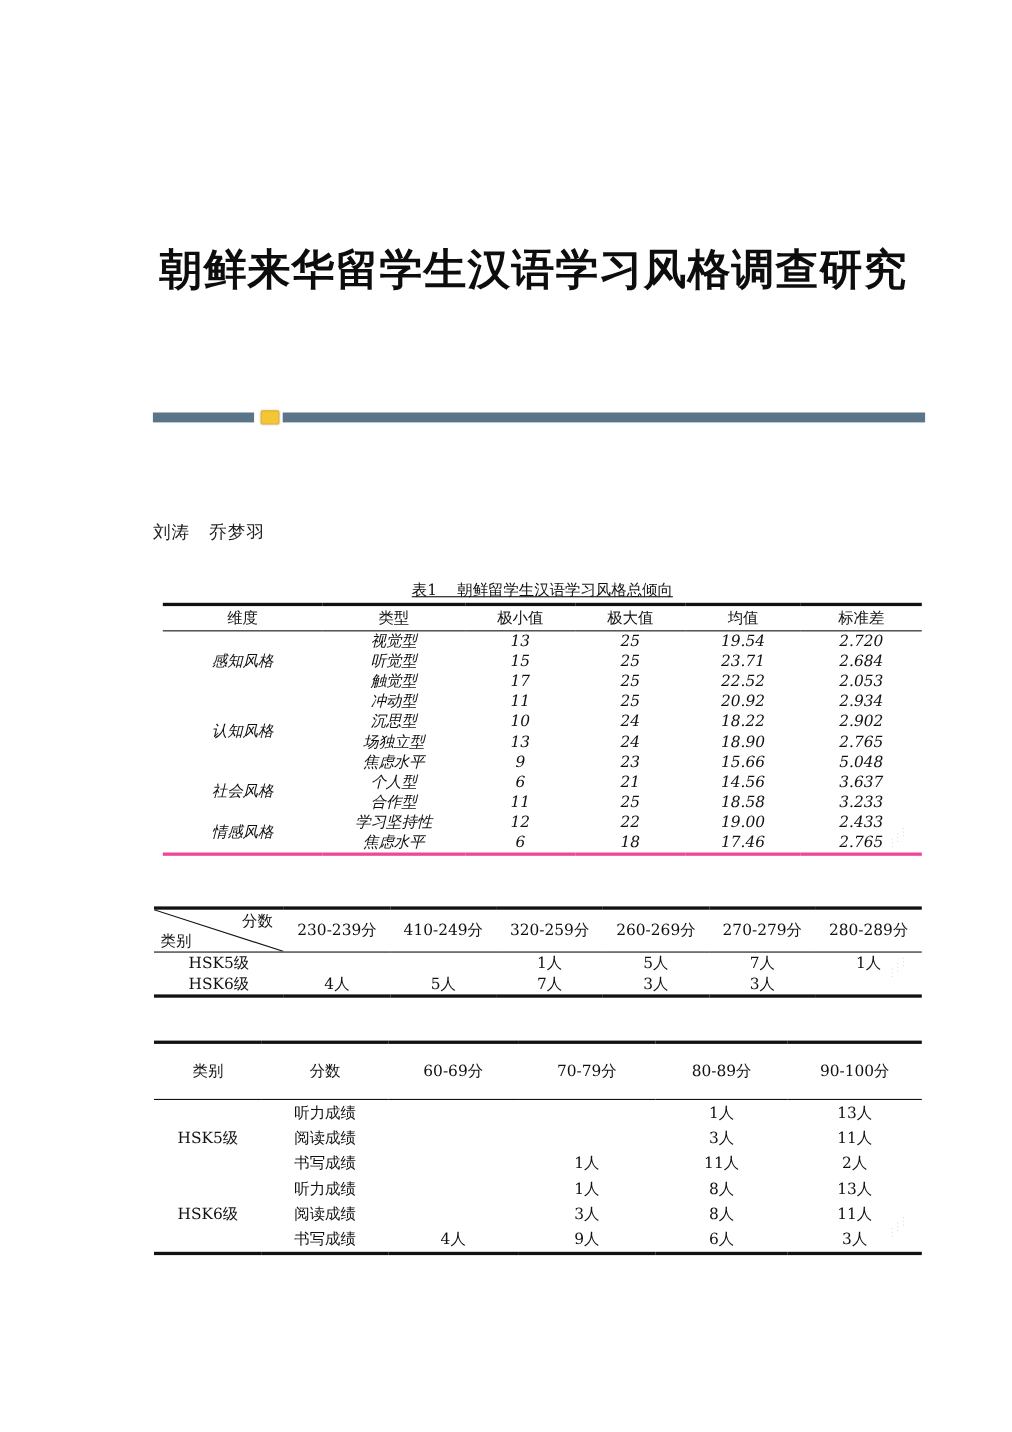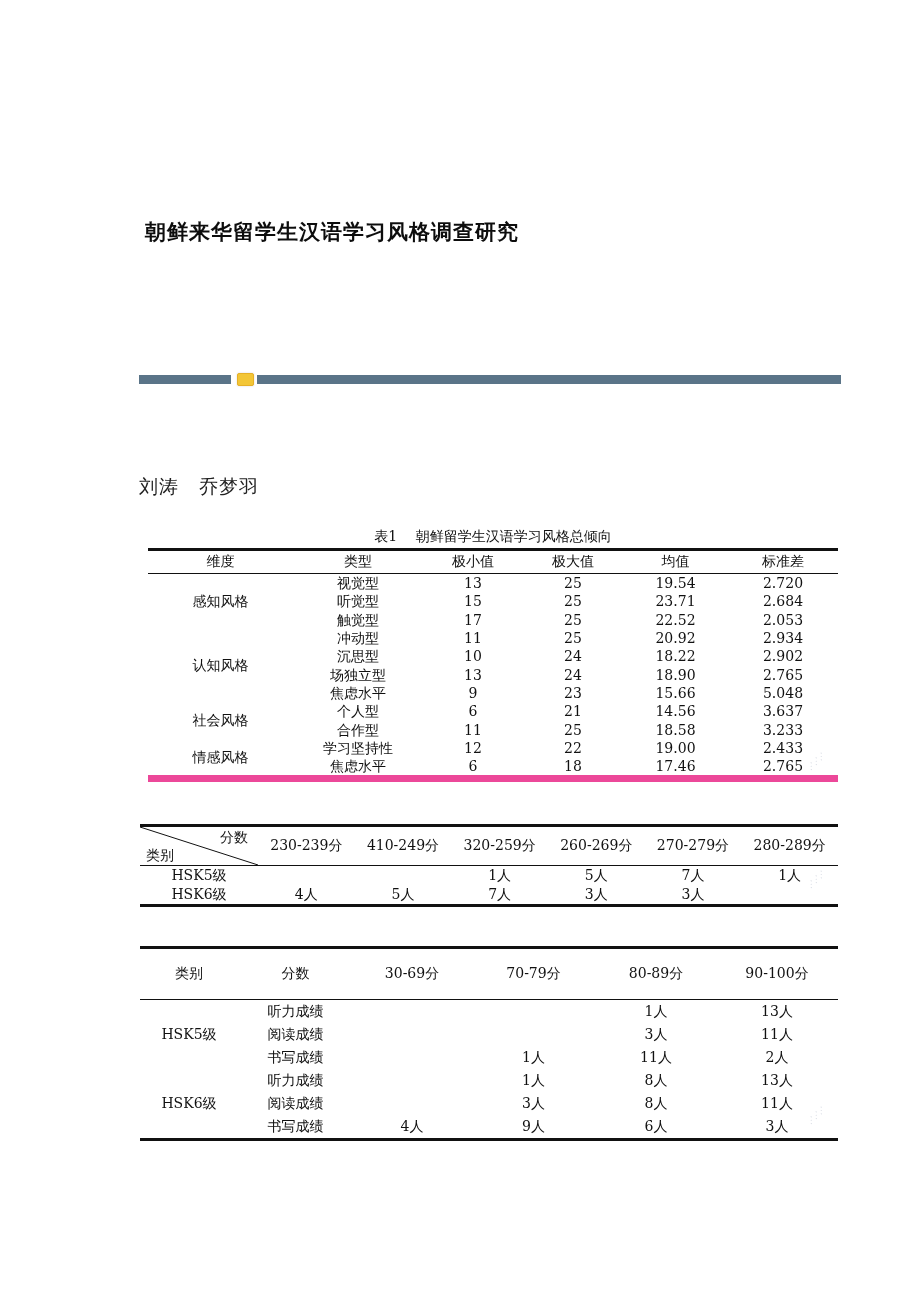--- a/index.html
+++ b/index.html
@@ -1,28 +1,28 @@
 <!DOCTYPE html>
 <html><head>
 <meta charset="utf-8">
 <style>
   html, body { margin:0; padding:0; background:#ffffff; }
   body { width:920px; height:1302px; position:relative; font-family:"DejaVu Serif", serif; color:#111; overflow:hidden; }
-  .title { position:absolute; left:145px; top:218px; font-family:"DejaVu Sans", sans-serif; font-size:21px; letter-spacing:1px; font-weight:bold; color:#0d0d0d; }
+  .title { position:absolute; left:145px; top:218px; font-family:"DejaVu Sans", sans-serif; font-size:39px; letter-spacing:1px; font-weight:bold; color:#0d0d0d; }
   .rule { position:absolute; top:375px; height:9px; background:#5a7488; }
   .rule.left { left:139px; width:92px; }
   .rule.right { left:257px; width:584px; }
   .rule-icon { position:absolute; left:237px; top:373px; width:15px; height:11px; background:#f3c636; border:1px solid #e6b027; border-radius:2px; box-shadow:0 0 2px #d5d5d5; }
-  .authors { position:absolute; left:139px; top:474px; font-size:19px; color:#222; letter-spacing:1px; }
-  .caption { position:absolute; left:148px; width:690px; top:528px; text-align:center; font-size:14px; }
+  .authors { position:absolute; left:139px; top:474px; font-size:16px; color:#222; letter-spacing:1px; }
+  .caption { position:absolute; left:148px; width:690px; top:528px; text-align:center; font-size:14px;text-decoration:underline; }
   table { position:absolute; border-collapse:collapse; font-size:14px; }
   td, th { text-align:center; padding:0; font-weight:normal; }
-  .t1 { left:148px; top:548px; width:690px; border-top:3px solid #111; border-bottom:7px solid #ec4899; }
+  .t1 { left:148px; top:548px; width:690px; border-top:3px solid #111; border-bottom:3px solid #ec4899; }
   .t1 thead th { border-bottom:1px solid #111; height:22px; }
-  .t1 tbody td { height:18.3px; line-height:18px; }
+  .t1 tbody td { height:18.3px; line-height:18px;font-style:italic; }
   .t2 { left:140px; top:824px; width:698px; border-top:3px solid #111; border-bottom:3px solid #111; }
   .t2 thead th { border-bottom:1px solid #111; height:38px; }
   .t2 tbody td { height:19px; }
   .diag { position:relative; width:118px; height:38px; }
   .diag svg { position:absolute; left:0; top:0; }
   .diag .tr { position:absolute; right:10px; top:2px; }
   .diag .bl { position:absolute; left:6px; bottom:0px; }
   .t3 { left:140px; top:946px; width:698px; border-top:3px solid #111; border-bottom:3px solid #111; }
   .t3 thead th { border-bottom:1px solid #111; height:50px; }
   .t3 tbody td { height:23px; }
@@ -201,21 +201,21 @@
       <col style="width:115px">
       <col style="width:118px">
       <col style="width:125px">
       <col style="width:120px">
       <col>
     </colgroup>
   <thead>
     <tr>
       <th>类别</th>
       <th>分数</th>
-      <th>30-69分</th>
+      <th>60-69分</th>
       <th>70-79分</th>
       <th>80-89分</th>
       <th>90-100分</th>
     </tr>
   </thead>
   <tbody id="t3body">
       <tr>
         <td rowspan="3">HSK5级</td>
         <td>听力成绩</td>
         <td></td>

